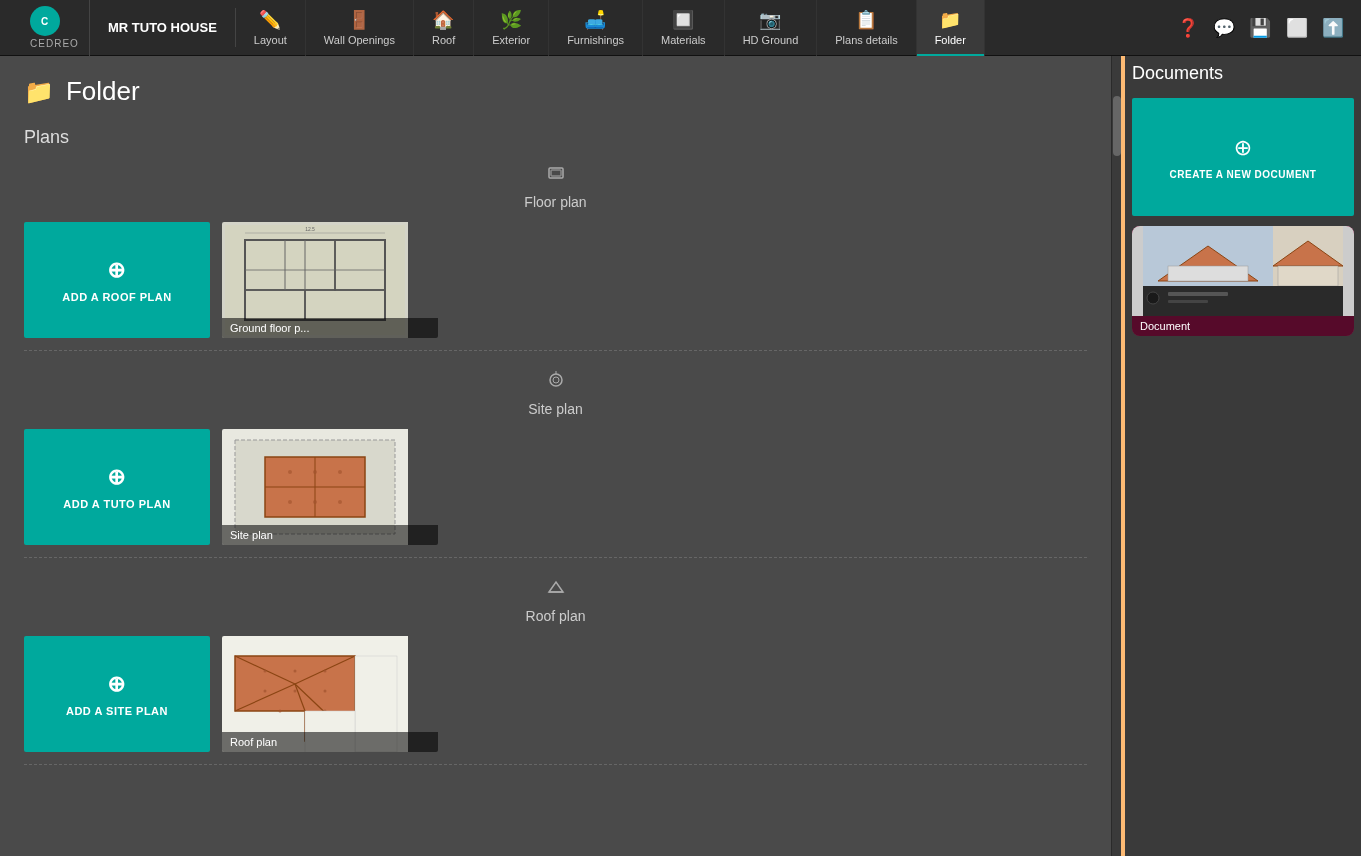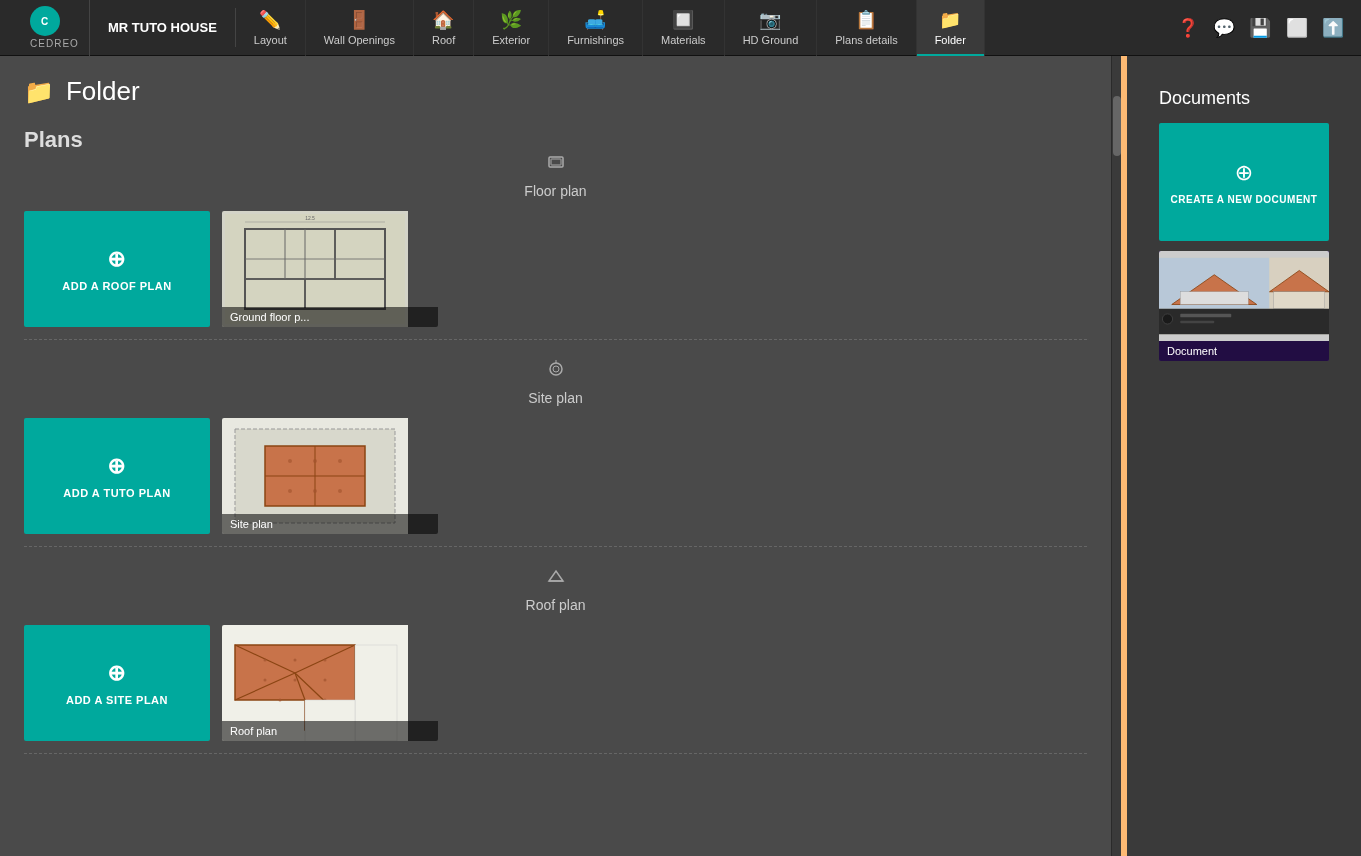--- a/index.html
+++ b/index.html
@@ -54,21 +54,21 @@
     .content-area::-webkit-scrollbar-thumb { background: #666; border-radius: 4px; }
 
     
     .page-header {
       display: flex; align-items: center; gap: 12px;
       margin-bottom: 20px;
     }
     .page-header-icon { font-size: 24px; color: #ccc; }
     .page-header-title { font-size: 26px; font-weight: 300; color: #fff; }
 
-    .plans-label { font-size: 22px; color: #ddd; font-weight: 700; }
+    .plans-label { font-size: 18px; color: #ddd; font-weight: 400; margin-bottom: 16px; }
 
     
     .plan-section { margin-bottom: 8px; }
     .plan-section-header {
       display: flex; align-items: center; gap: 8px;
       font-size: 14px; color: #ccc; margin-bottom: 12px; flex-direction: column;
     }
     .plan-section-icon { font-size: 16px; }
     .plan-items { display: flex; gap: 12px; flex-wrap: wrap; margin-bottom: 12px; }
 
@@ -98,36 +98,36 @@
 
     
     .section-divider {
       border: none; border-top: 1px dashed #666;
       margin: 6px 0 20px 0;
     }
 
     
     .right-panel {
       width: 240px; background: #3a3a3a;
-      border-left: 6px solid #fdba74;
-      padding: 32px;
+      border-left: 4px solid #fdba74;
+      padding: 7px;
       flex-shrink: 0;
     }
     .right-panel-title { font-size: 18px; font-weight: 300; color: #fff; margin-bottom: 14px; }
 
     .doc-card-new {
       width: 100%; height: 118px; background: #00a99d; border-radius: 2px;
       display: flex; flex-direction: column; align-items: center; justify-content: center;
       gap: 8px; cursor: pointer; margin-bottom: 10px;
     }
     .doc-card-new .plus-icon { font-size: 22px; }
     .doc-card-new-label { font-size: 10px; font-weight: bold; letter-spacing: 0.5px; color: #fff; text-align: right; }
 
     .doc-card-existing {
-      width: 100%; background: #4c1d95; border-radius: 2px; overflow: hidden; cursor: pointer;
+      width: 100%; background: #be185d; border-radius: 8px; overflow: hidden; cursor: pointer;
     }
     .doc-thumb { width: 100%; height: 90px; background: #ccc; position: relative; overflow: hidden; }
     .doc-label {
       background: rgba(0,0,0,0.55); color: #fff; font-size: 11px;
       padding: 4px 8px;
     }
   </style>
 </head>
 <body>
 

